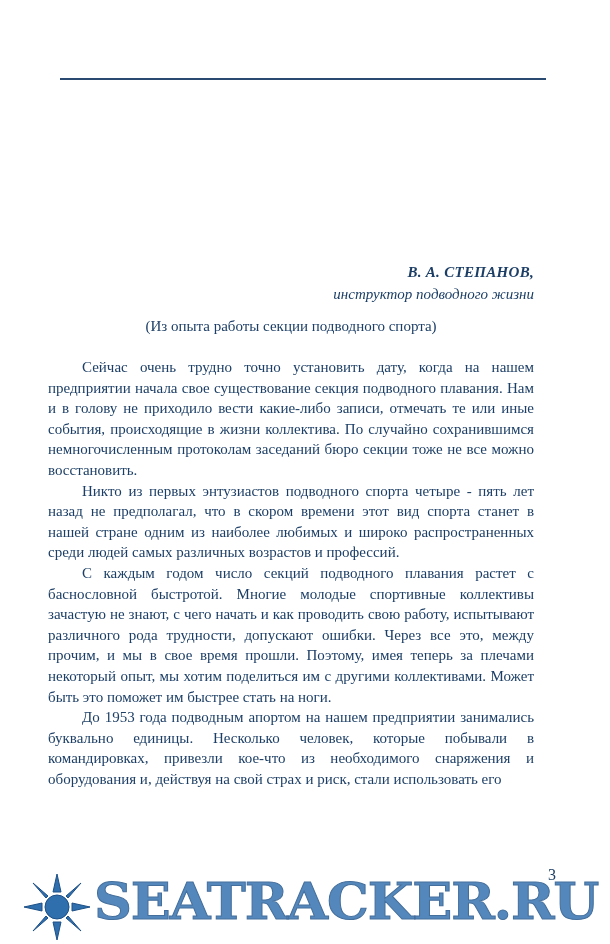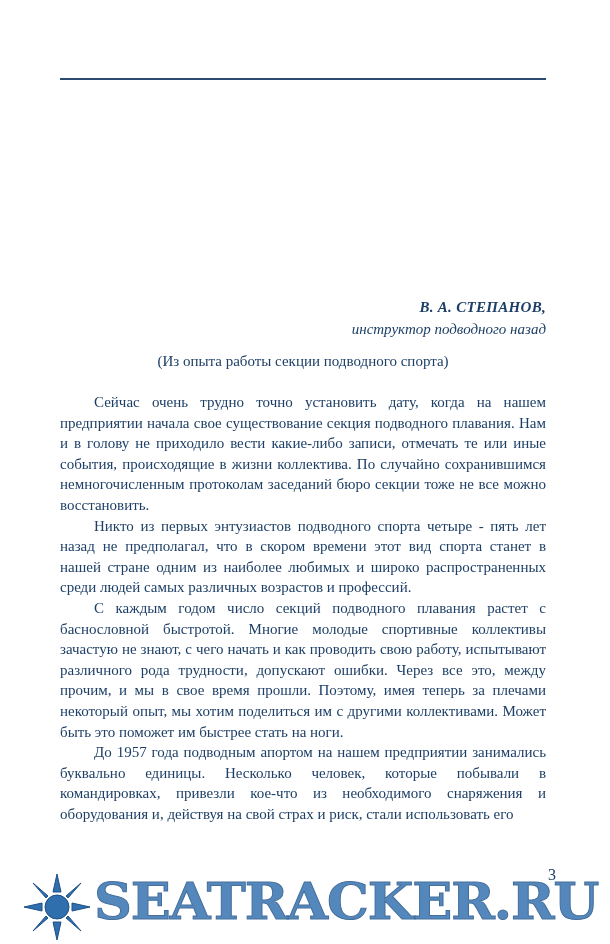--- a/index.html
+++ b/index.html
@@ -25,24 +25,23 @@
   .top-rule {
     position: absolute;
     left: 60px;
     top: 78px;
     width: 486px;
     height: 2px;
     background: #2a4a72;
   }
   .content {
     position: absolute;
-    left: 60px;
+    left: 48px;
     top: 262px;
     width: 486px;
-    margin-top: 35px;
   }
   .byline {
     text-align: right;
     font-size: 15px;
     line-height: 21px;
     color: #1d3f66;
   }
   .byline .name {
     font-style: italic;
     font-weight: bold;
@@ -122,31 +121,31 @@
 <body>
 
 <div class="page">
 
   <div class="top-rule"></div>
 
   <div class="content">
 
     <div class="byline">
       <span class="name">В. А. СТЕПАНОВ,</span>
-      <span class="role">инструктор подводного назад</span>
+      <span class="role">инструктор подводного жизни</span>
     </div>
 
 
     <div class="doc-subtitle">(Из опыта работы секции подводного спорта)</div>
 
     <div class="body-text">
       <p class="para">Сейчас очень трудно точно установить дату, когда на нашем предприятии начала свое существование секция подводного плавания. Нам и в голову не приходило вести какие-либо записи, отмечать те или иные события, происходящие в жизни коллектива. По случайно сохранившимся немногочисленным протоколам заседаний бюро секции тоже не все можно восстановить.</p>
       <p class="para">Никто из первых энтузиастов подводного спорта четыре - пять лет назад не предполагал, что в скором времени этот вид спорта станет в нашей стране одним из наиболее любимых и широко распространенных среди людей самых различных возрастов и профессий.</p>
       <p class="para">С каждым годом число секций подводного плавания растет с баснословной быстротой. Многие молодые спортивные коллективы зачастую не знают, с чего начать и как проводить свою работу, испытывают различного рода трудности, допускают ошибки. Через все это, между прочим, и мы в свое время прошли. Поэтому, имея теперь за плечами некоторый опыт, мы хотим поделиться им с другими коллективами. Может быть это поможет им быстрее стать на ноги.</p>
-      <p class="para">До 1957 года подводным апортом на нашем предприятии занимались буквально единицы. Несколько человек, которые побывали в командировках, привезли кое-что из необходимого снаряжения и оборудования и, действуя на свой страх и риск, стали использовать его</p>
+      <p class="para">До 1953 года подводным апортом на нашем предприятии занимались буквально единицы. Несколько человек, которые побывали в командировках, привезли кое-что из необходимого снаряжения и оборудования и, действуя на свой страх и риск, стали использовать его</p>
     </div>
 
   </div>
 
   <div class="page-number">3</div>
 
   <div class="watermark">
     <svg class="wm-sun" viewBox="0 0 66 66">
       <g fill="#2f6fae" stroke="#1c4f86" stroke-width="1">
         <circle cx="33" cy="33" r="12"></circle>

